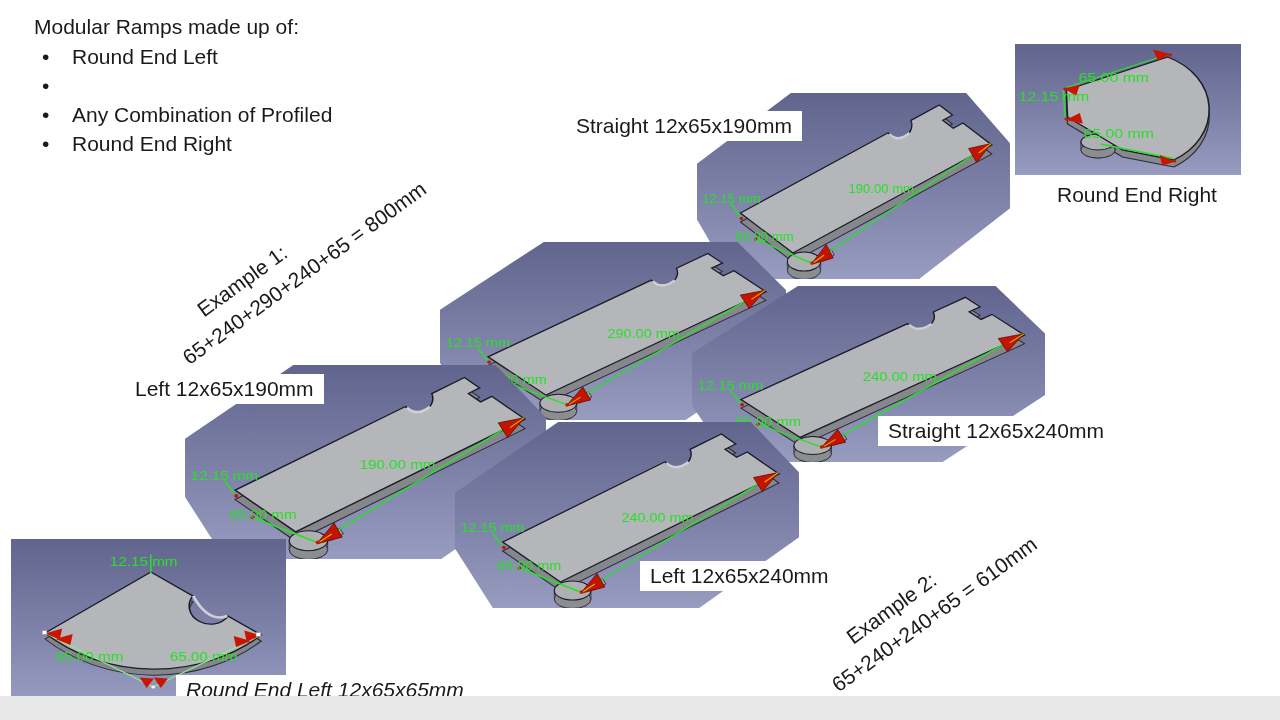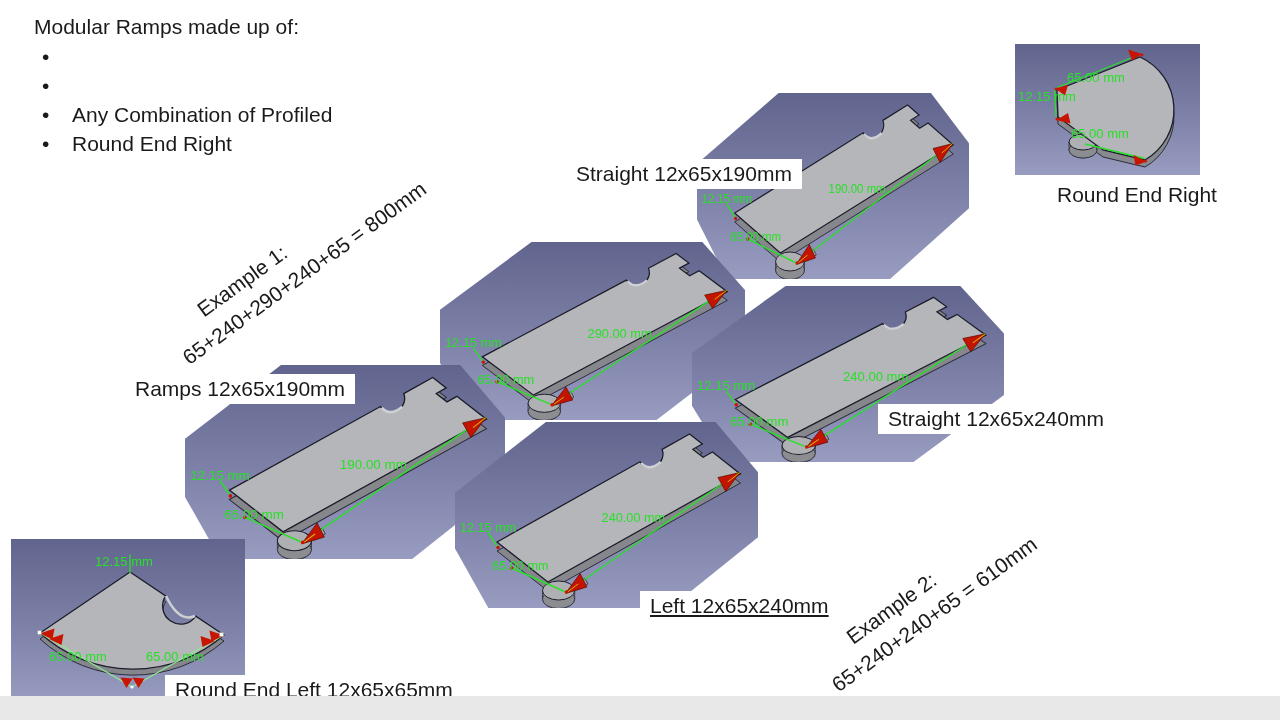--- a/index.html
+++ b/index.html
@@ -12,38 +12,38 @@
   .intro-title{margin-bottom:1px;}
   .bullet{display:flex;}
   .bullet .dot{width:30px;padding-left:8px;}
   
   .example{position:absolute;font-size:21px;line-height:30px;transform:rotate(-36deg);white-space:nowrap;}
   .ex1{left:142px;top:212px;width:360px;}
   .ex2{left:795px;top:551px;width:320px;}
   .ex-name{display:block;margin-left:40px;}
   .ex-eq{display:block;}
   
-  .tile{position:absolute;background:linear-gradient(180deg,#61658d 0%,#7e82a9 55%,#989cc0 100%);}
+  .tile{position:absolute;background:linear-gradient(180deg,#61658d 0%,#7e82a9 55%,#989cc0 100%);padding-left:41px;}
   .tile svg{position:absolute;left:0;top:0;width:100%;height:100%;display:block;}
   .clip8{clip-path:polygon(30% 0,86% 0,100% 27%,100% 62%,71% 100%,11% 100%,0 68%,0 38%);}
   .t-s190{left:697px;top:93px;width:272px;height:186px;}
   .t-s290{left:440px;top:242px;width:305px;height:178px;}
   .t-s240{left:692px;top:286px;width:312px;height:176px;}
   .t-l190{left:185px;top:365px;width:320px;height:194px;}
   .t-l240{left:455px;top:422px;width:303px;height:186px;}
   .t-rr{left:1015px;top:44px;width:185px;height:131px;}
   .t-rl{left:11px;top:539px;width:234px;height:163px;}
   
   .plabel{position:absolute;background:#ffffff;padding:3px 10px;font-size:21px;white-space:nowrap;z-index:6;}
-  .lab-s190{left:566px;top:111px;margin-top:48px;}
+  .lab-s190{left:566px;top:111px;}
   .lab-s290{left:333px;top:249px;}
-  .lab-s240{left:878px;top:404px;}
+  .lab-s240{left:878px;top:416px;}
   .lab-l190{left:125px;top:374px;}
-  .lab-l240{left:640px;top:591px;text-decoration:underline;}
-  .lab-rl{left:165px;top:675px;}
+  .lab-l240{left:640px;top:561px;}
+  .lab-rl{left:176px;top:675px;font-style:italic;}
   .cap-rr{position:absolute;left:1037px;top:181px;width:200px;text-align:center;font-size:21px;line-height:28px;z-index:6;}
   .cap-rr span{display:block;}
   
   .dim{font-family:"Liberation Sans",sans-serif;font-size:13px;fill:#28e028;}
   .hidden-defs{position:absolute;width:0;height:0;}
 </style>
 </head>
 <body>
 
 <div id="slide">
@@ -106,20 +106,21 @@
         <rect x="208.5" y="93.5" width="4" height="4" fill="#ffffff" stroke="#8a8a8a" stroke-width="0.5"></rect>
         <circle cx="121" cy="148" r="1.6" fill="#ffffff"></circle>
       </g>
     </defs>
   </svg>
 
   <div class="intro">
     <div class="intro-title">Modular Ramps made up of:</div>
     <div class="bullet">
         <span class="dot">•</span>
+        <span>Round End Left</span>
       </div>
     <div class="bullet">
         <span class="dot">•</span>
       </div>
     <div class="bullet">
         <span class="dot">•</span>
         <span>Any Combination of Profiled</span>
       </div>
     <div class="bullet">
         <span class="dot">•</span>
@@ -194,20 +195,20 @@
     <svg viewBox="0 0 234 163" preserveAspectRatio="none">
       <use href="#round-left-piece"></use>
       <text class="dim" x="84" y="27">12.15 mm</text>
       <text class="dim" x="38" y="122">65.00 mm</text>
       <text class="dim" x="135" y="122">65.00 mm</text>
     </svg>
   </div>
 
   <div class="plabel lab-s190">Straight 12x65x190mm</div>
   <div class="plabel lab-s240">Straight 12x65x240mm</div>
-  <div class="plabel lab-l190">Ramps 12x65x190mm</div>
+  <div class="plabel lab-l190">Left 12x65x190mm</div>
   <div class="plabel lab-l240">Left 12x65x240mm</div>
   <div class="plabel lab-rl">Round End Left 12x65x65mm</div>
   <div class="cap-rr">
     <span>Round End Right</span>
   </div>
 
 </div>
 
 </body></html>

